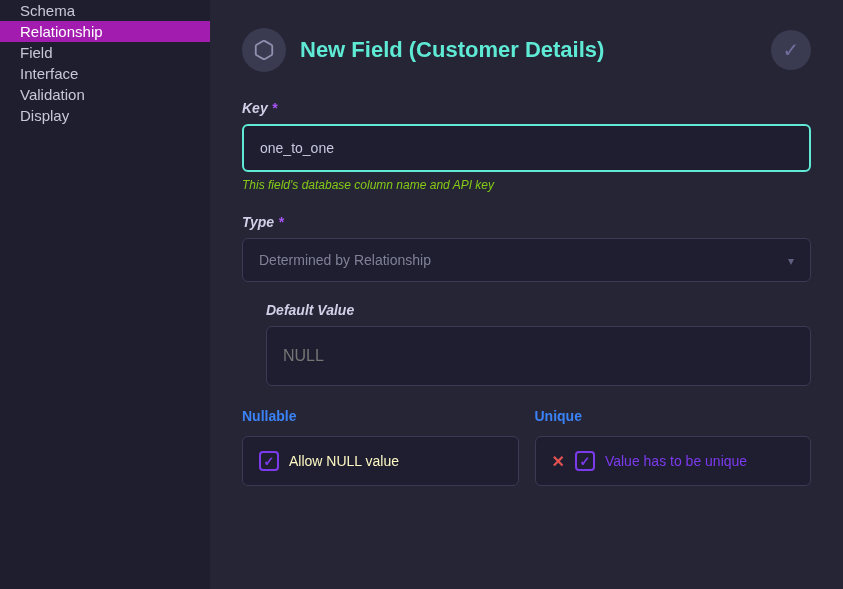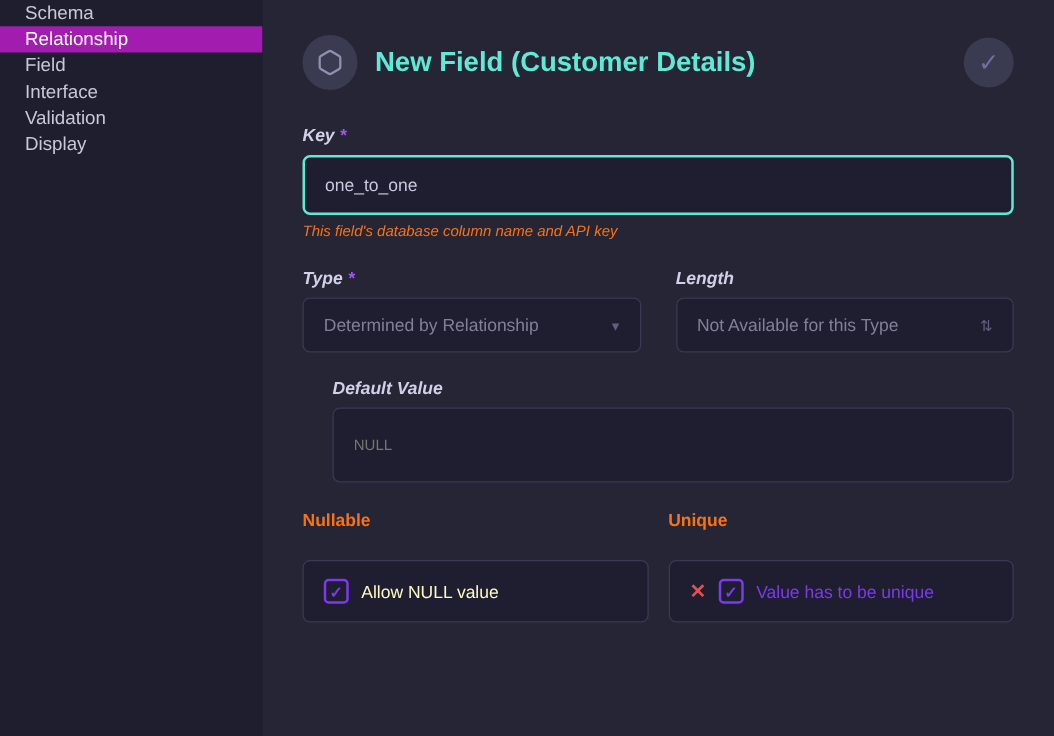--- a/index.html
+++ b/index.html
@@ -91,21 +91,21 @@
       color: #d0d0e8;
       margin-bottom: 8px;
       font-style: italic;
     }
     .required {
       color: #a855f7;
       margin-left: 4px;
     }
     .field-hint {
       font-size: 12px;
-      color: #f97316;
+      color: #84cc16;
       margin-top: 6px;
       font-style: italic;
     }
 
     .text-input {
       width: 100%;
       background: #1e1e30;
       border: 2px solid #5eead4;
       border-radius: 6px;
       padding: 14px 16px;
@@ -114,20 +114,21 @@
       outline: none;
     }
     .text-input::placeholder {
       color: #606080;
     }
 
     .row-two {
       display: flex;
       gap: 28px;
       margin-top: 20px;
+      flex-direction: column;
     }
     .col-half {
       flex: 1;
     }
 
     .select-box {
       width: 100%;
       background: #1e1e30;
       border: 1px solid #3a3a55;
       border-radius: 6px;
@@ -148,38 +149,38 @@
       margin-bottom: 22px;
     }
 
     .default-value-input {
       width: 100%;
       background: #1e1e30;
       border: 1px solid #3a3a55;
       border-radius: 6px;
       padding: 16px 16px;
       color: #505068;
-      font-size: 12px;
+      font-size: 16px;
       min-height: 60px;
       outline: none;
     }
 
     .row-nullable {
       display: flex;
       gap: 16px;
       margin-top: 4px;
     }
     .checkbox-section {
       flex: 1;
     }
     .checkbox-label {
       font-size: 14px;
       font-weight: 600;
-      color: #f97316;
-      margin-bottom: 24px;
+      color: #3b82f6;
+      margin-bottom: 12px;
     }
     .checkbox-box {
       background: #1e1e30;
       border: 1px solid #3a3a55;
       border-radius: 6px;
       padding: 14px 16px;
       display: flex;
       align-items: center;
       gap: 10px;
       cursor: pointer;
@@ -256,27 +257,20 @@
   <div class="row-two">
     <div class="col-half">
       <div class="field-label">
         <span>Type</span><span class="required">*</span>
       </div>
       <div class="select-box">
         <span>Determined by Relationship</span>
         <span class="chevron">▾</span>
       </div>
     </div>
-    <div class="col-half">
-      <div class="field-label">Length</div>
-      <div class="select-box">
-        <span>Not Available for this Type</span>
-        <span class="chevron">⇅</span>
-      </div>
-    </div>
   </div>
 
   <div class="section" style="margin-top: 20px; padding-left: 24px;">
     <div class="field-label">Default Value</div>
     <input class="default-value-input" type="text" placeholder="NULL" style="">
   </div>
 
   <div class="row-nullable">
 
     <div class="checkbox-section">

